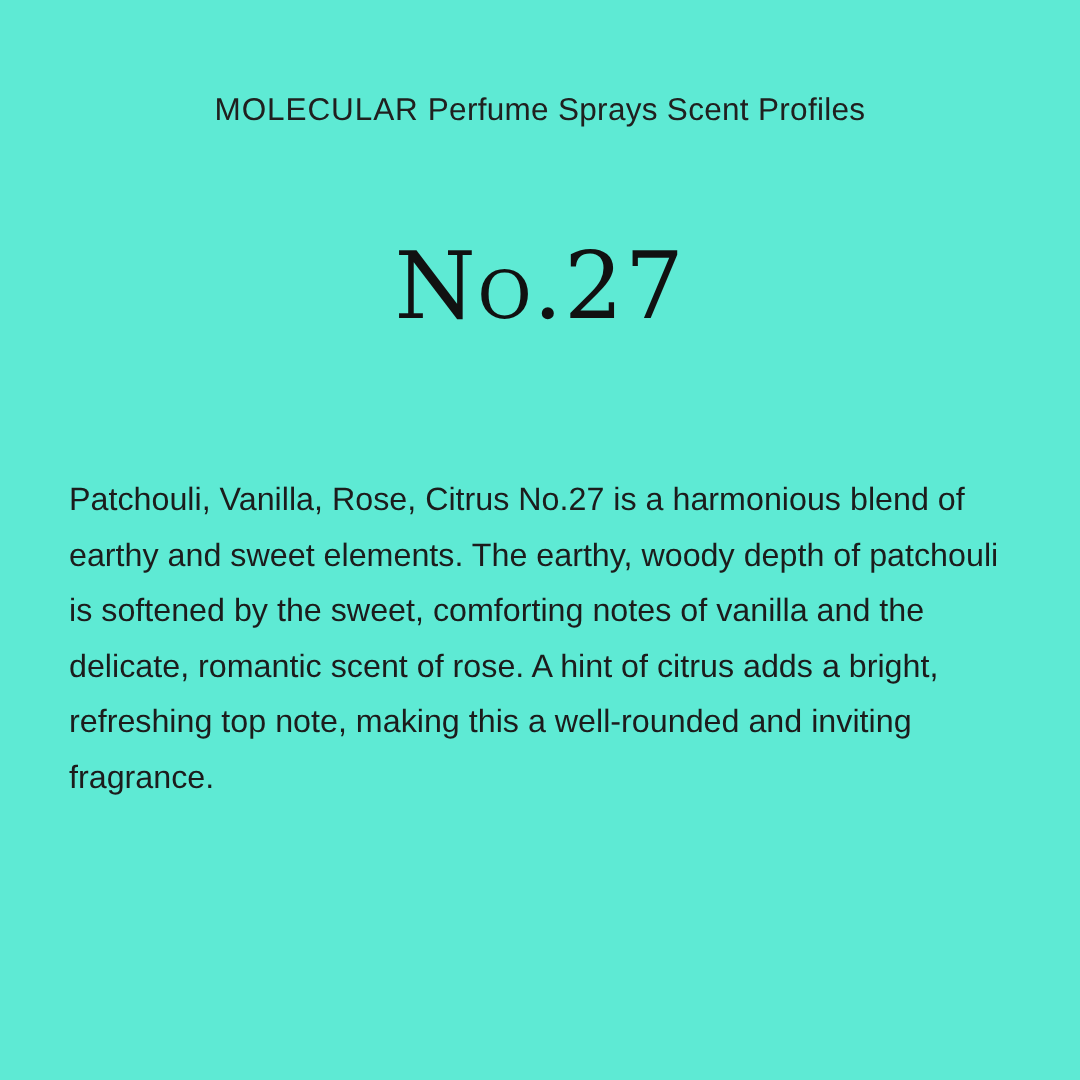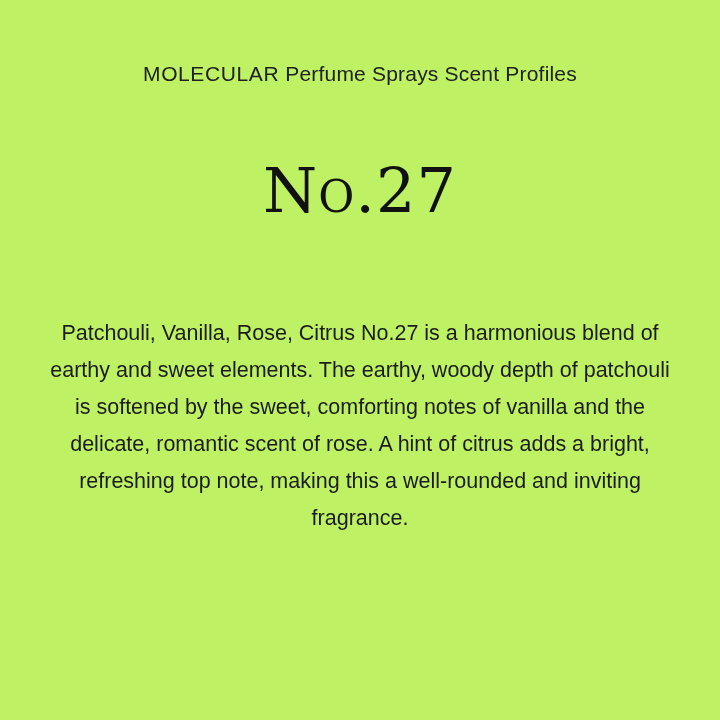--- a/index.html
+++ b/index.html
@@ -11,21 +11,21 @@
     height: 720px;
     background: #f4efec;
     font-family: "Liberation Sans", sans-serif;
     color: #1a1a1a;
     overflow: hidden;
   }
   .card {
     position: relative;
     width: 720px;
     height: 720px;
-    background: #bef264;
+    background: #5eead4;
     box-sizing: border-box;
   }
   .eyebrow {
     position: absolute;
     top: 62px;
     left: 0;
     width: 720px;
     text-align: center;
     font-size: 21px;
     letter-spacing: 0.2px;
@@ -52,21 +52,21 @@
   }
   .title .sub {
     font-size: 44px;
     vertical-align: baseline;
   }
   .description {
     position: absolute;
     top: 315px;
     left: 46px;
     width: 628px;
-    text-align: center;
+    text-align: left;
     font-size: 21.5px;
     line-height: 37px;
     color: #1c1c1c;
     font-family: "Liberation Sans", sans-serif;
     font-weight: 400;
   }
 </style>
 </head>
 <body>
 

